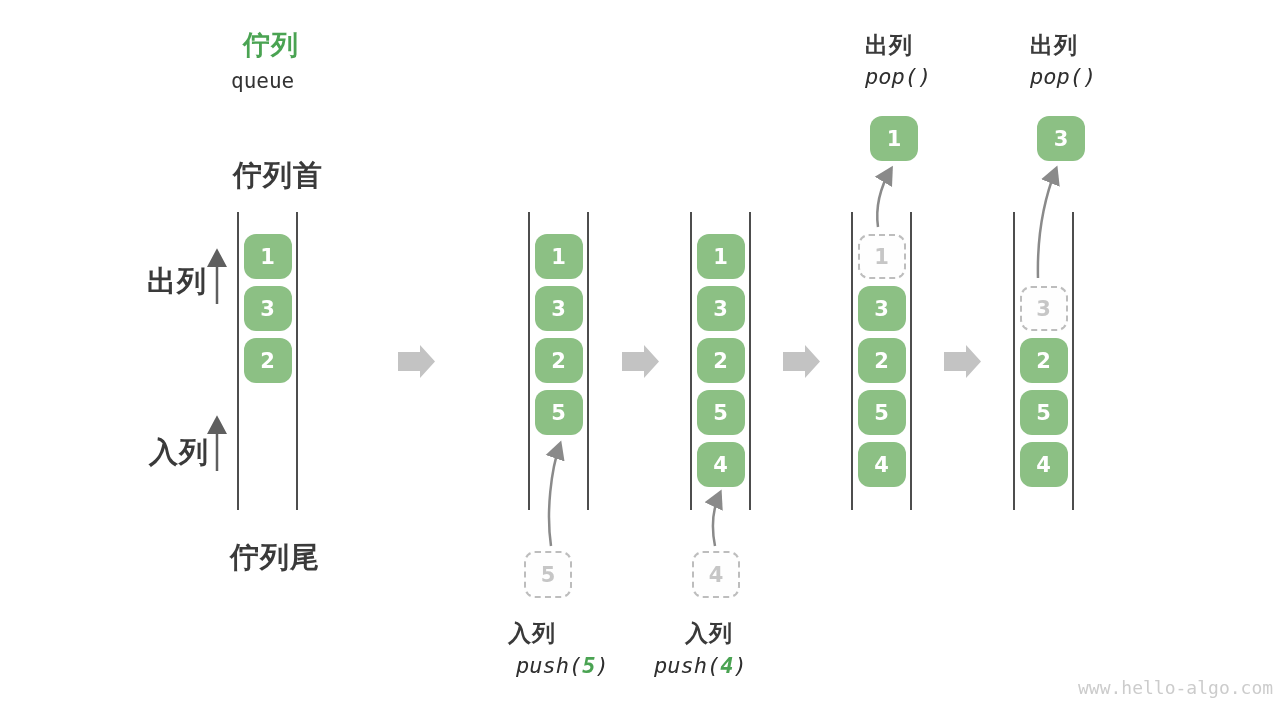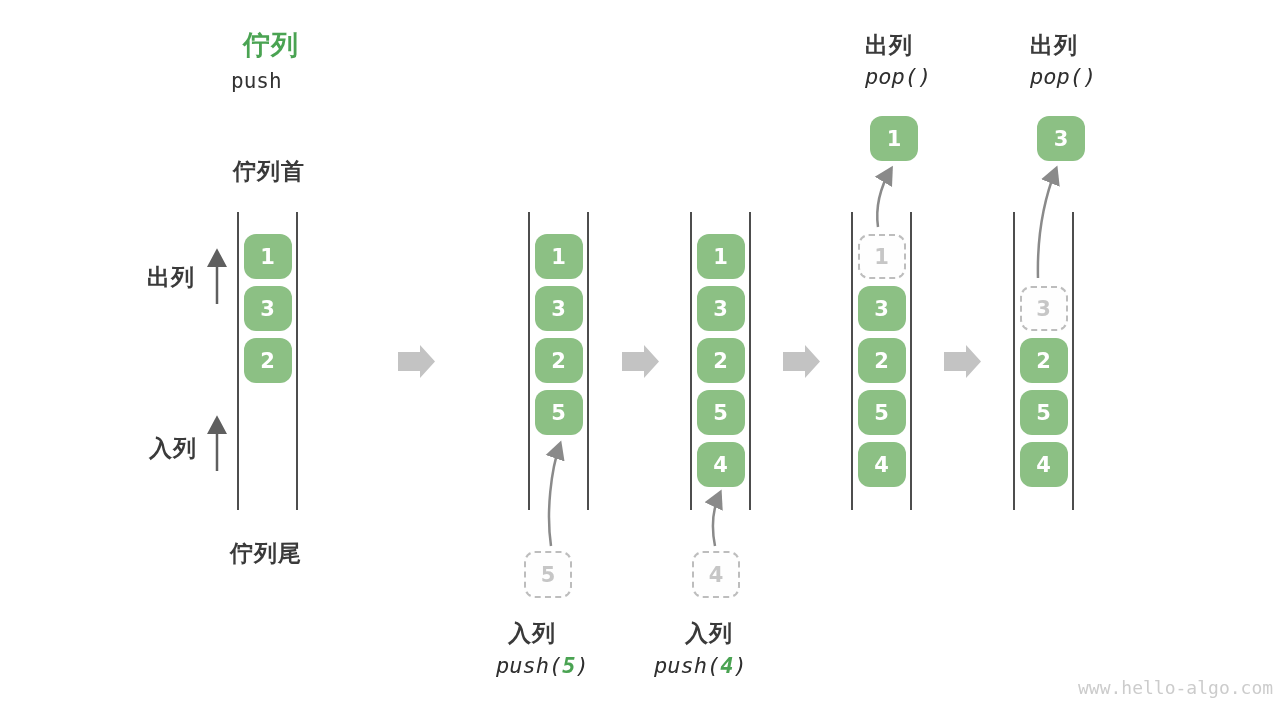--- a/index.html
+++ b/index.html
@@ -22,21 +22,21 @@
   }
   .title-zh{
     position:absolute;left:243px;top:27px;
     font-size:27px;font-weight:700;color:var(--accent-green);letter-spacing:1px;
   }
   .title-en{
     position:absolute;left:231px;top:69px;
     font-family:"DejaVu Sans Mono",monospace;font-size:21px;color:#333333;
   }
   .side-lbl{
-    position:absolute;font-size:23px;font-weight:700;color:var(--text-dark);letter-spacing:1px;
+    position:absolute;font-size:29px;font-weight:700;color:var(--text-dark);letter-spacing:1px;
   }
   .lbl-front{left:233px;top:156px;}
   .lbl-dequeue{left:147px;top:262px;}
   .lbl-enqueue{left:149px;top:433px;}
   .lbl-rear{left:230px;top:538px;}
   .column{
     position:absolute;box-sizing:border-box;
     border-left:2px solid var(--line-dark);
     border-right:2px solid var(--line-dark);
   }
@@ -62,39 +62,39 @@
   .watermark{
     position:absolute;left:1078px;top:677px;
     font-family:"DejaVu Sans Mono",monospace;font-size:18px;color:var(--watermark-gray);text-align:right;
   }
 </style>
 </head>
 <body>
 
 <div id="canvas">
   <div class="title-zh">佇列</div>
-  <div class="title-en">push</div>
+  <div class="title-en">queue</div>
 
   <div class="side-lbl lbl-front">佇列首</div>
   <div class="side-lbl lbl-dequeue">出列</div>
   <div class="side-lbl lbl-enqueue">入列</div>
   <div class="side-lbl lbl-rear">佇列尾</div>
 
   <div id="stage">
       <div class="column" style="left: 237px; top: 212px; width: 61px; height: 298px;"></div>
       <div class="cell" style="left: 243.5px; top: 234px;">1</div>
       <div class="cell" style="left: 243.5px; top: 286px;">3</div>
       <div class="cell" style="left: 243.5px; top: 338px;">2</div>
       <div class="column" style="left: 528px; top: 212px; width: 61px; height: 298px;"></div>
       <div class="cell" style="left: 534.5px; top: 234px;">1</div>
       <div class="cell" style="left: 534.5px; top: 286px;">3</div>
       <div class="cell" style="left: 534.5px; top: 338px;">2</div>
       <div class="cell" style="left: 534.5px; top: 390px;">5</div>
       <div class="op-zh" style="left: 508px; top: 618px;">入列</div>
-      <div class="op-fn" style="left: 496px; top: 653px;"><span>push(</span><span class="op-arg">5</span><span>)</span></div>
+      <div class="op-fn" style="left: 516px; top: 653px;"><span>push(</span><span class="op-arg">5</span><span>)</span></div>
       <div class="cell ghost" style="left: 524px; top: 551px; height: 47px;">5</div>
       <div class="column" style="left: 690px; top: 212px; width: 61px; height: 298px;"></div>
       <div class="cell" style="left: 696.5px; top: 234px;">1</div>
       <div class="cell" style="left: 696.5px; top: 286px;">3</div>
       <div class="cell" style="left: 696.5px; top: 338px;">2</div>
       <div class="cell" style="left: 696.5px; top: 390px;">5</div>
       <div class="cell" style="left: 696.5px; top: 442px;">4</div>
       <div class="op-zh" style="left: 685px; top: 618px;">入列</div>
       <div class="op-fn" style="left: 654px; top: 653px;"><span>push(</span><span class="op-arg">4</span><span>)</span></div>
       <div class="cell ghost" style="left: 692px; top: 551px; height: 47px;">4</div>

